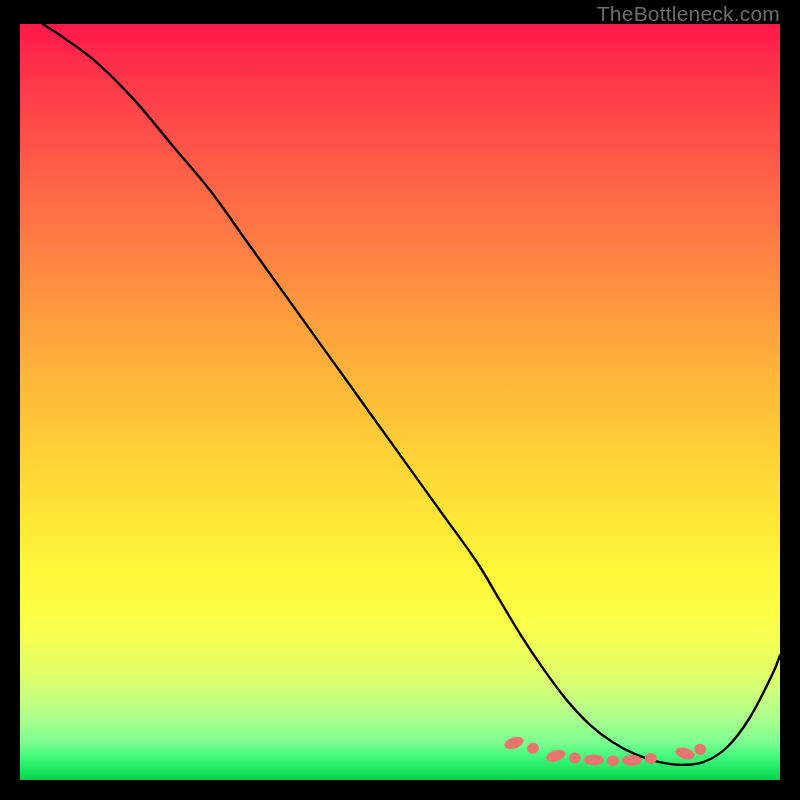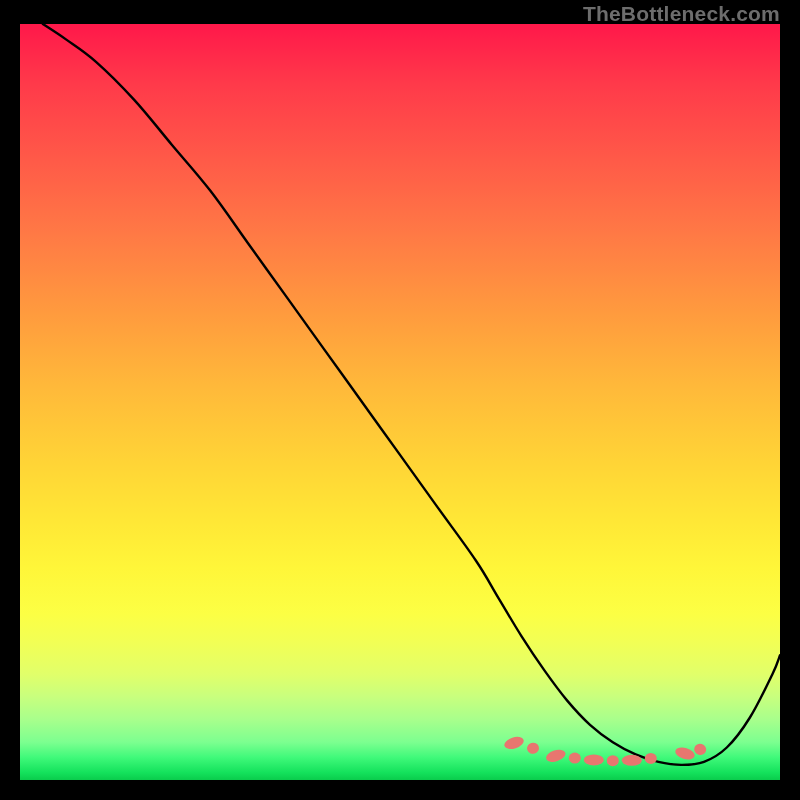--- a/index.html
+++ b/index.html
@@ -45,21 +45,21 @@
       #14e25c 99%,
       #0acc4c 100%
     );
   }
   .watermark {
     position: absolute;
     top: 2px;
     right: 20px;
     color: #6d6d6d;
     font-size: 21px;
-    font-weight: 700;
+    font-weight: 400;
     letter-spacing: 0.2px;
     user-select: none;
   }
   svg.curve {
     position: absolute;
     left: 0;
     top: 0;
     width: 760px;
     height: 756px;
     overflow: visible;

